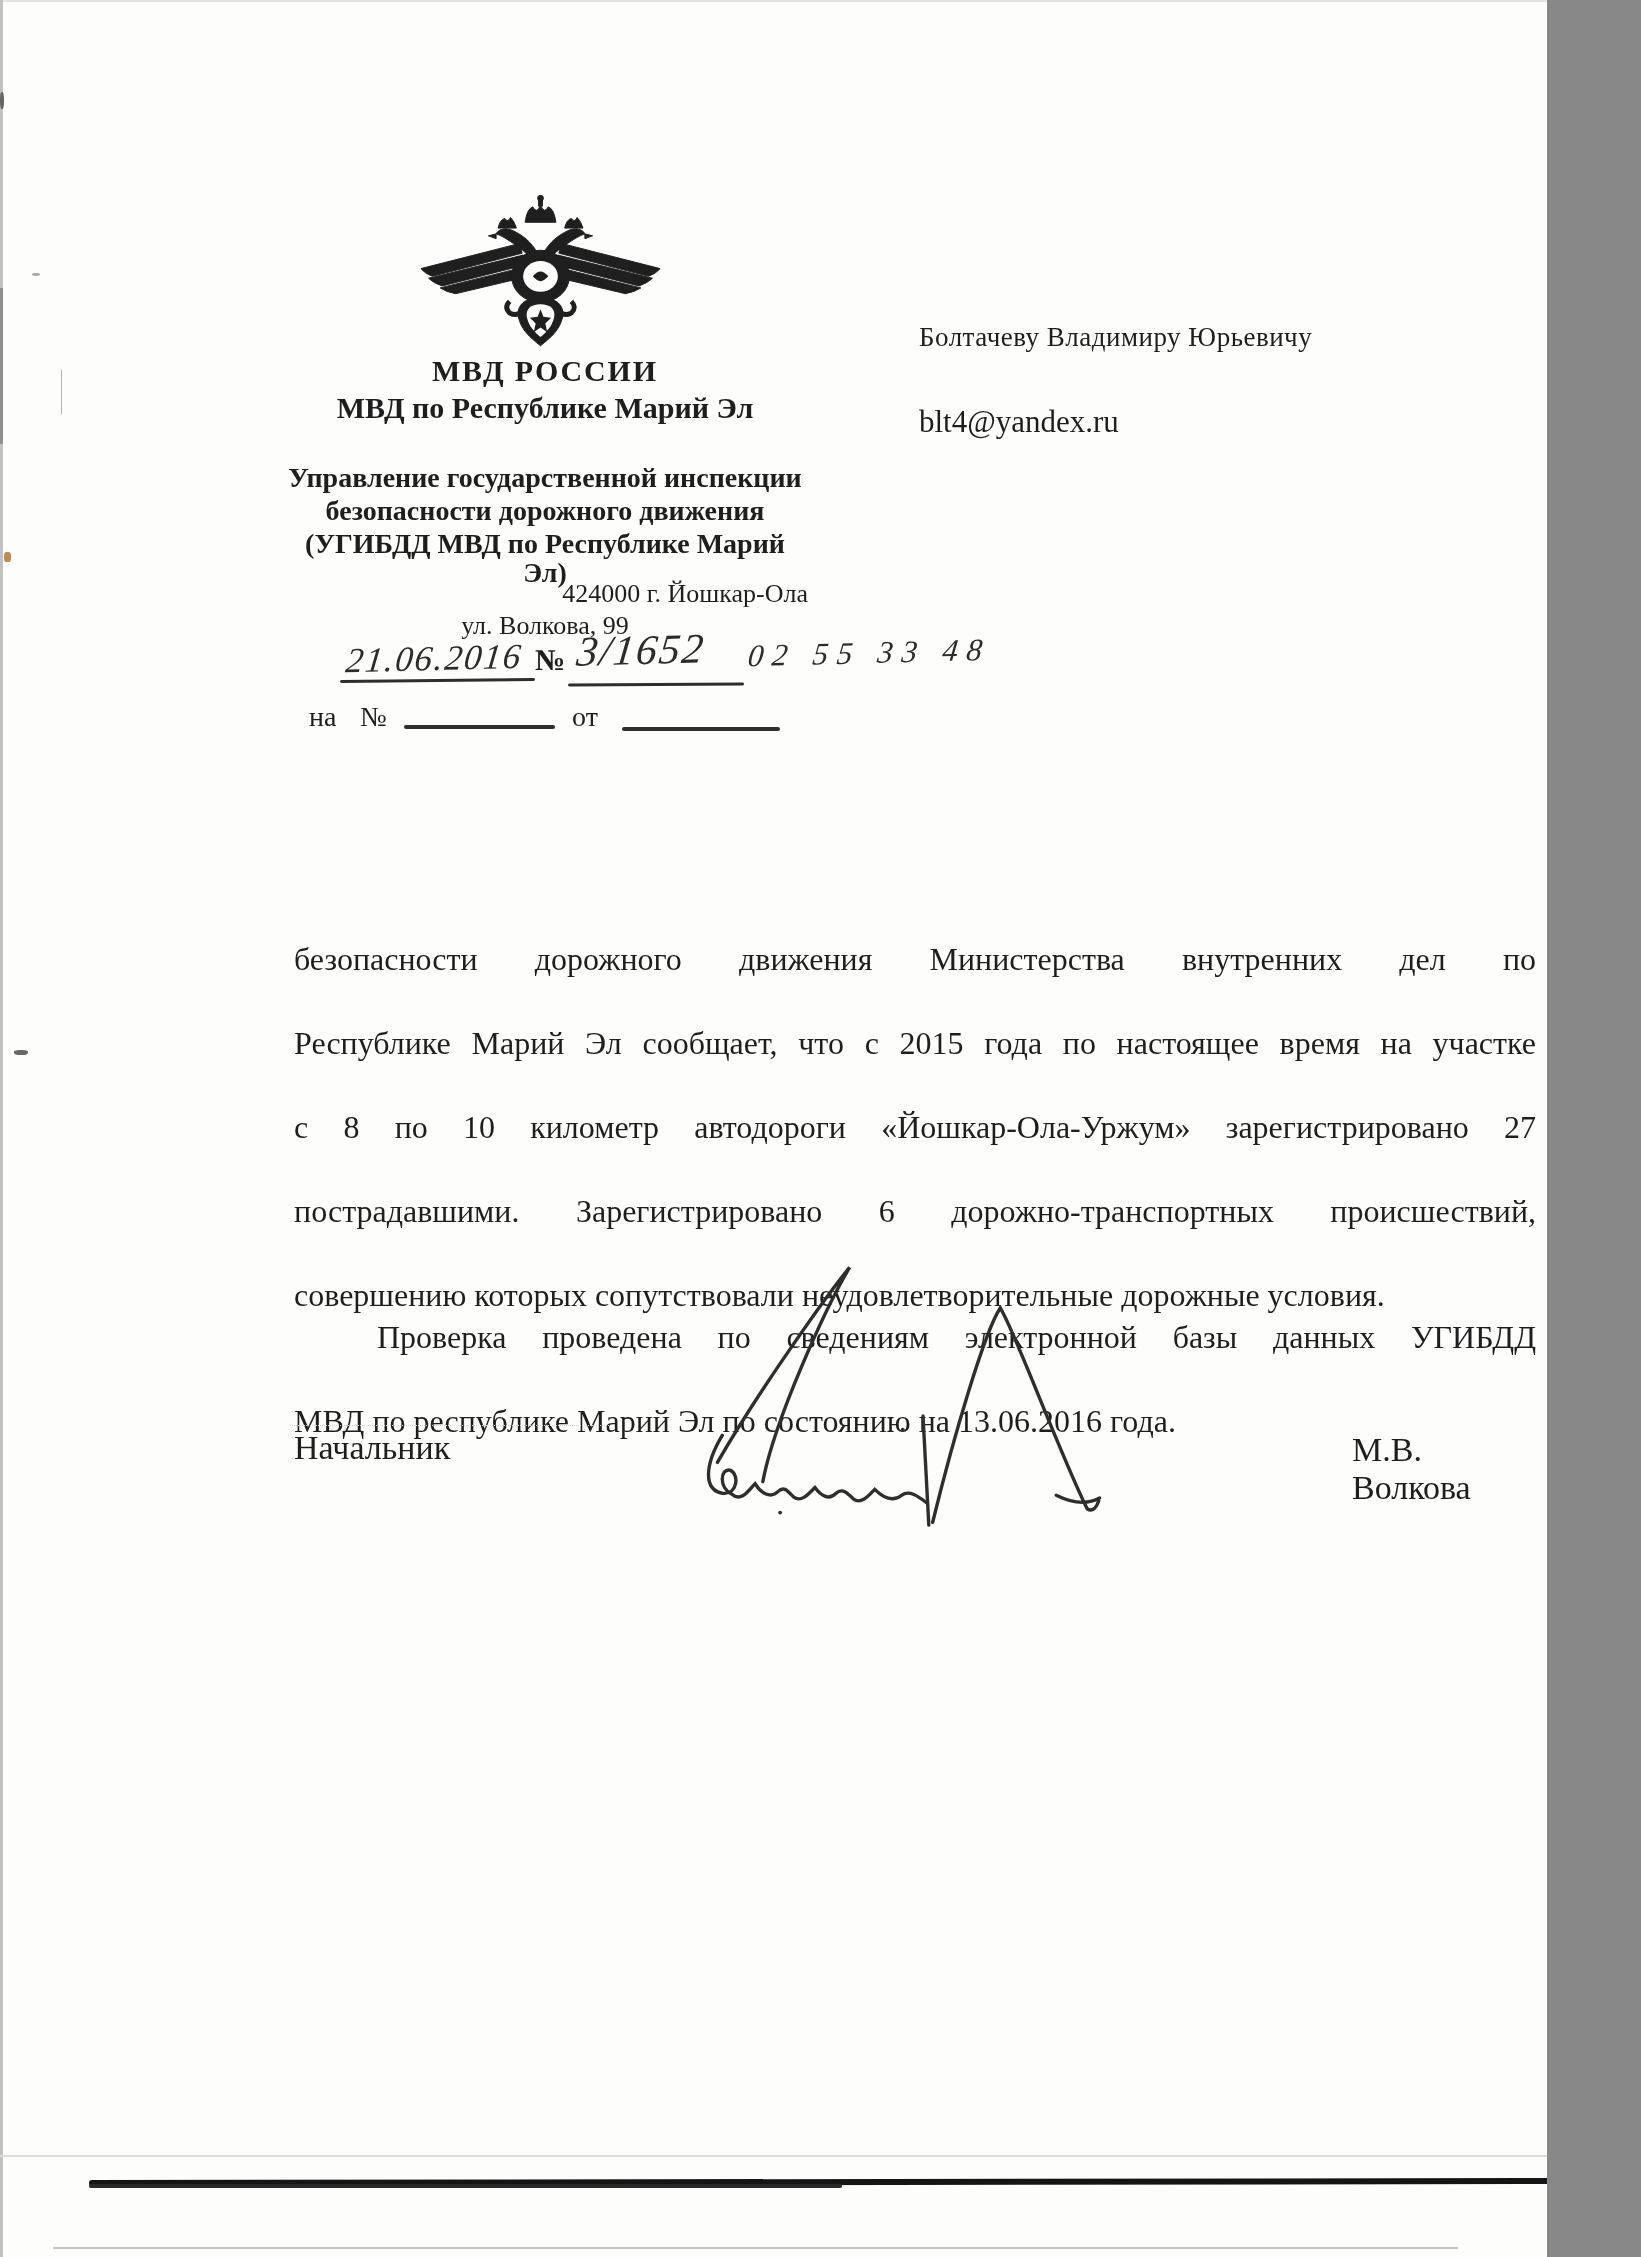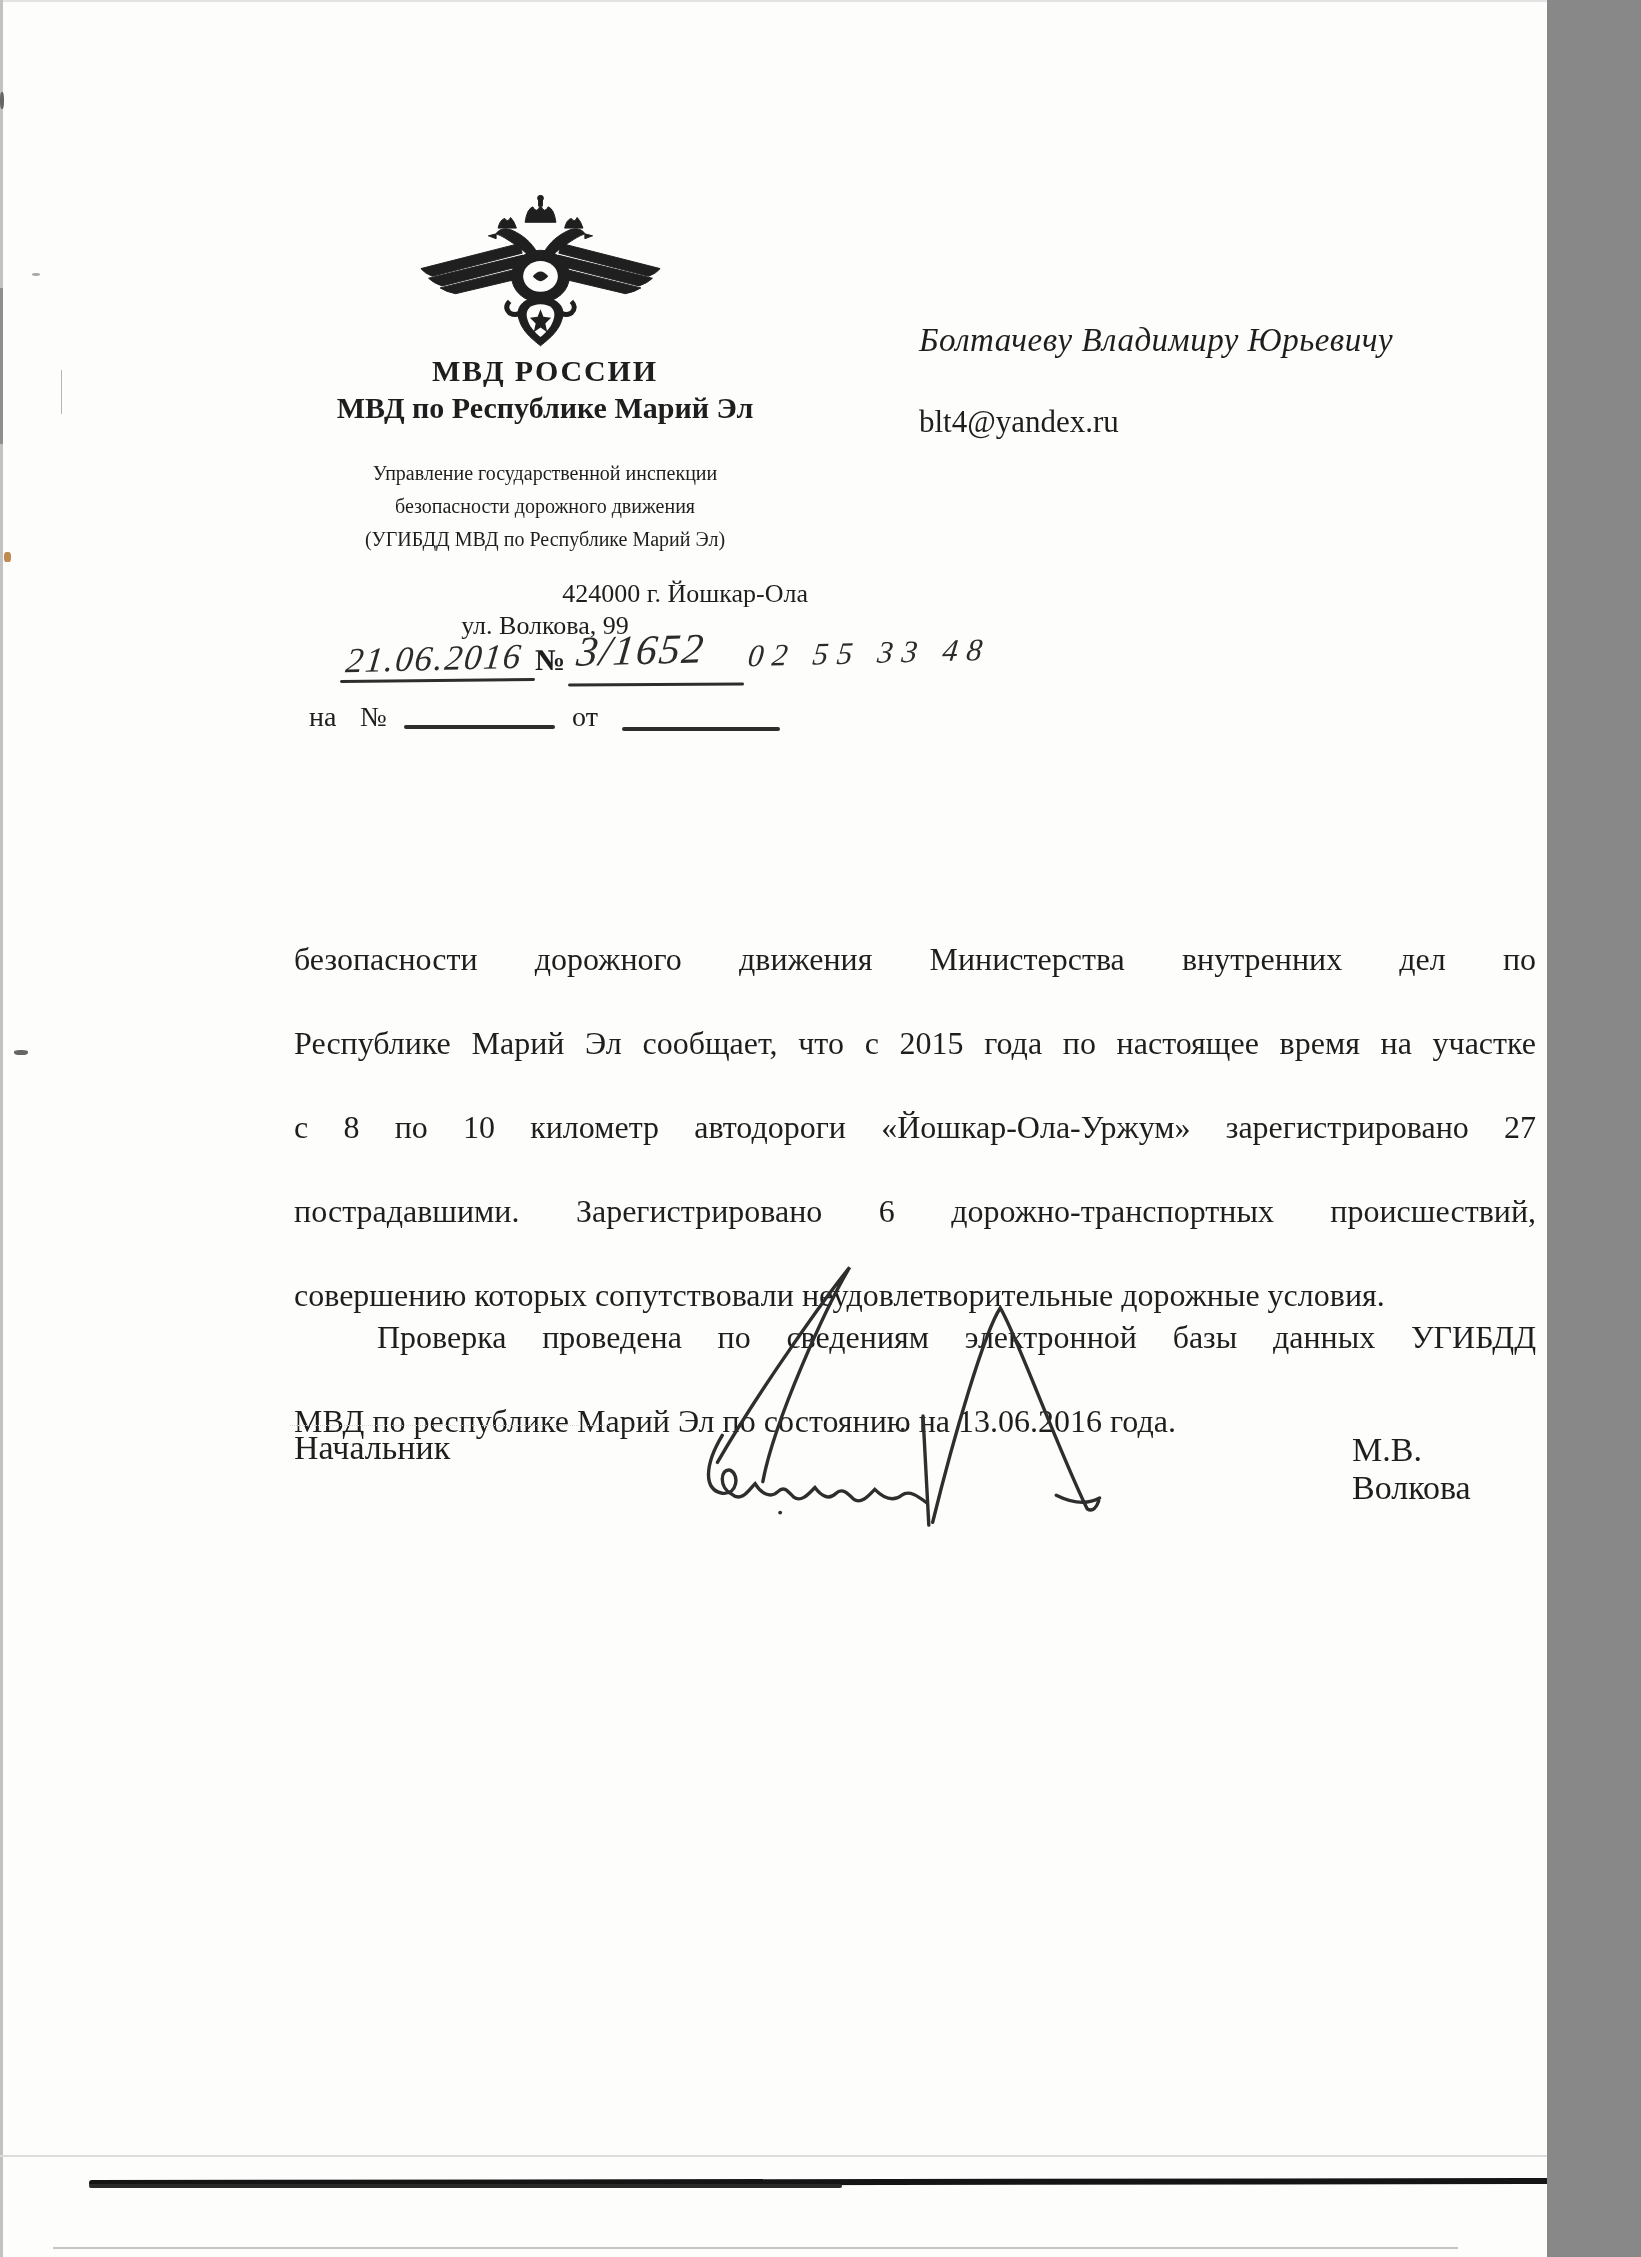--- a/index.html
+++ b/index.html
@@ -9,21 +9,21 @@
     background:#fdfdfc;
     overflow:hidden;
     font-family:"Liberation Serif","DejaVu Serif",serif;
     color:#1e1e1e;
   }
   .abs{position:absolute;}
   
   .lh{left:282px;width:526px;text-align:center;line-height:1.05;}
   .lh-org1{top:355px;font-size:30px;font-weight:bold;letter-spacing:1.9px;}
   .lh-org2{top:392px;font-size:30px;font-weight:bold;}
-  .lh-dept{font-size:20px;font-weight:normal;}
+  .lh-dept{font-size:28px;font-weight:bold;}
   .lh-d1{top:463px;}
   .lh-d2{top:496px;}
   .lh-d3{top:529px;}
   .lh-addr{font-size:26px;}
   .lh-a1{top:580px;text-align:right;}
   .lh-a2{top:612px;}
   
   .hand{
     font-style:italic;color:#2b2b2b;
     display:inline-block;
@@ -38,21 +38,21 @@
   .ul-date{left:340px;top:679px;width:195px;transform:rotate(-.6deg);}
   .ul-num{left:568px;top:683px;width:176px;transform:rotate(-.4deg);}
   
   .reply{font-size:28px;}
   .r-na{left:309px;top:701px;}
   .r-no{left:360px;top:701px;}
   .r-ot{left:572px;top:701px;}
   .ul-r1{left:404px;top:725px;width:151px;height:3.9px;}
   .ul-r2{left:622px;top:727px;width:158px;height:3.9px;}
   
-  .rcpt-name{left:919px;top:322px;font-size:33px;letter-spacing:0.5px;font-style:italic;}
+  .rcpt-name{left:919px;top:322px;font-size:27px;letter-spacing:0.5px;}
   .rcpt-email{left:919px;top:404px;font-size:31px;}
   
   .body-block{left:294px;top:938px;width:1242px;font-size:32px;line-height:42px;}
   .bline{white-space:nowrap;}
   .just{text-align:justify;white-space:normal;}
   .just::after{content:"";display:inline-block;width:100%;}
   .indent{text-indent:83px;}
   
   .sig-title{left:294px;top:1429px;font-size:34px;}
   .sig-name{left:1352px;top:1431px;font-size:34px;}

